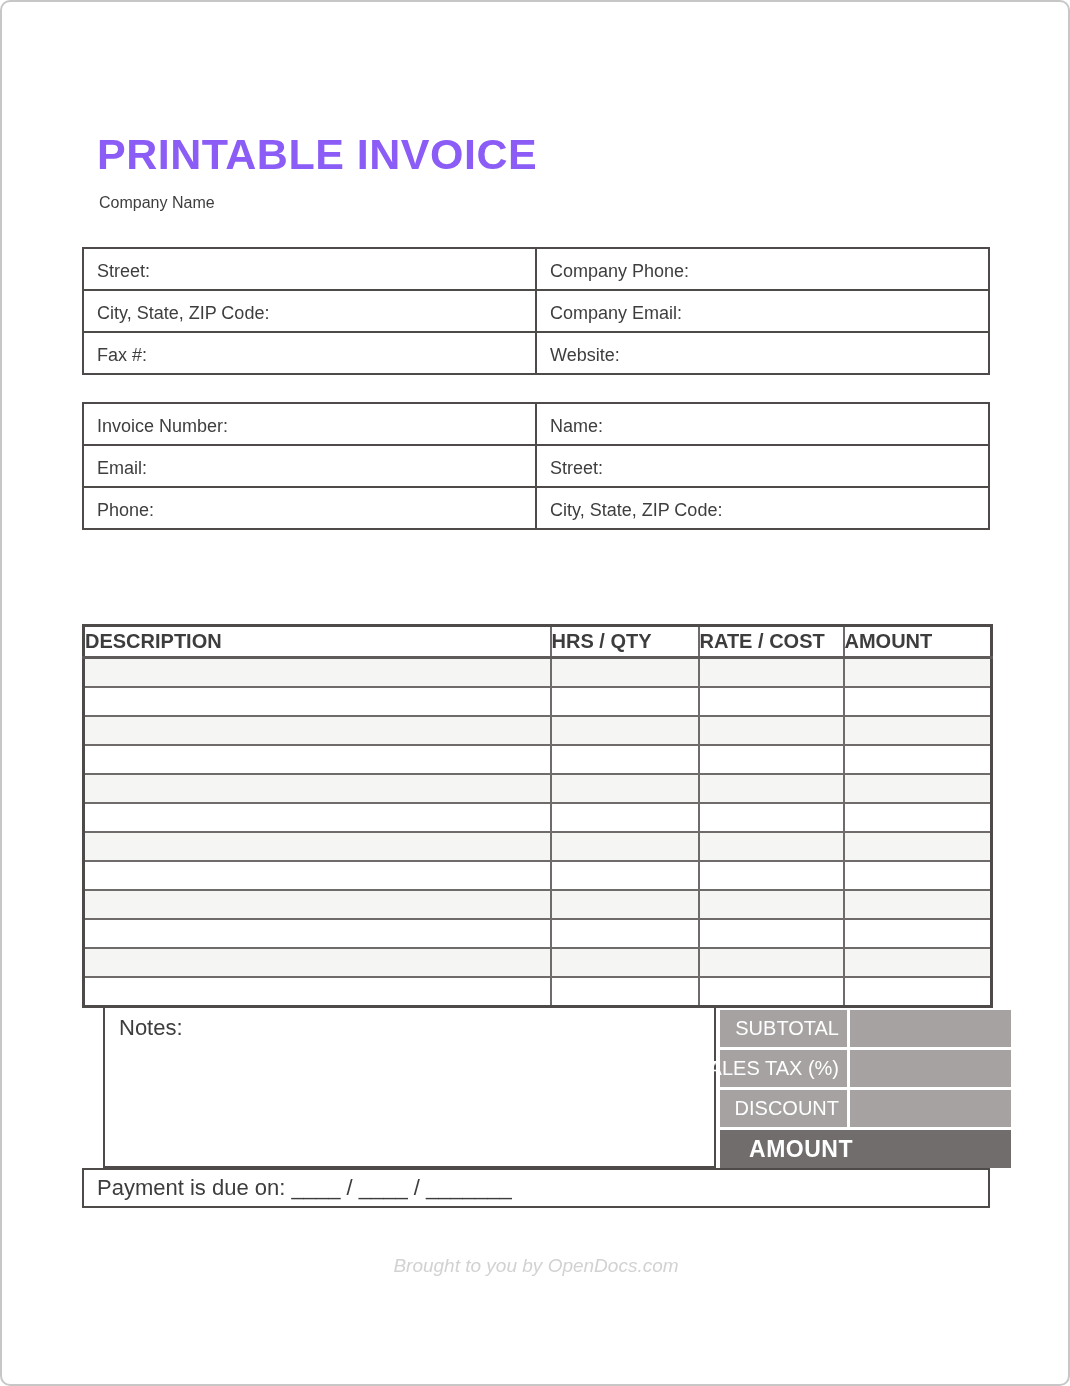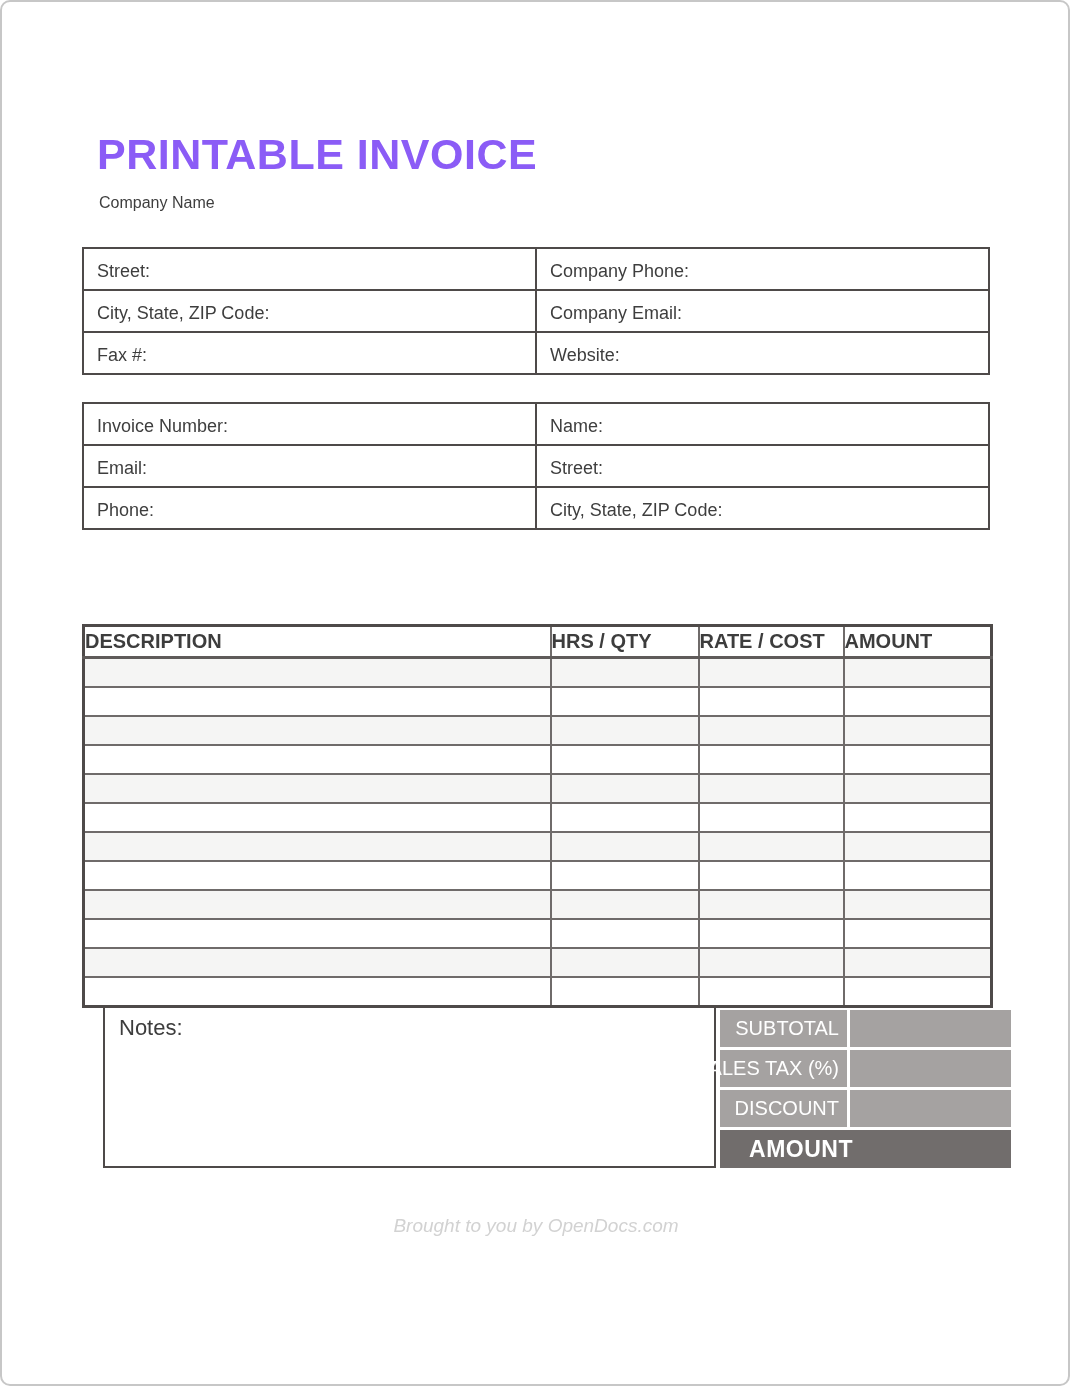--- a/index.html
+++ b/index.html
@@ -275,16 +275,19 @@
             <div class="totals-gap"></div>
             <div class="totals-value"></div>
           </div>
         <div class="total-bar">
             <div class="total-bar-label">AMOUNT</div>
             <div class="total-bar-value"></div>
           </div>
         </div>
     </div>
 
+    <div class="payment-row">
+      <span>Payment is due on: ____ / ____ / _______</span>
+    </div>
 
     <div class="footer-credit">Brought to you by OpenDocs.com</div>
   </div>
 </div>
 
 </body></html>

